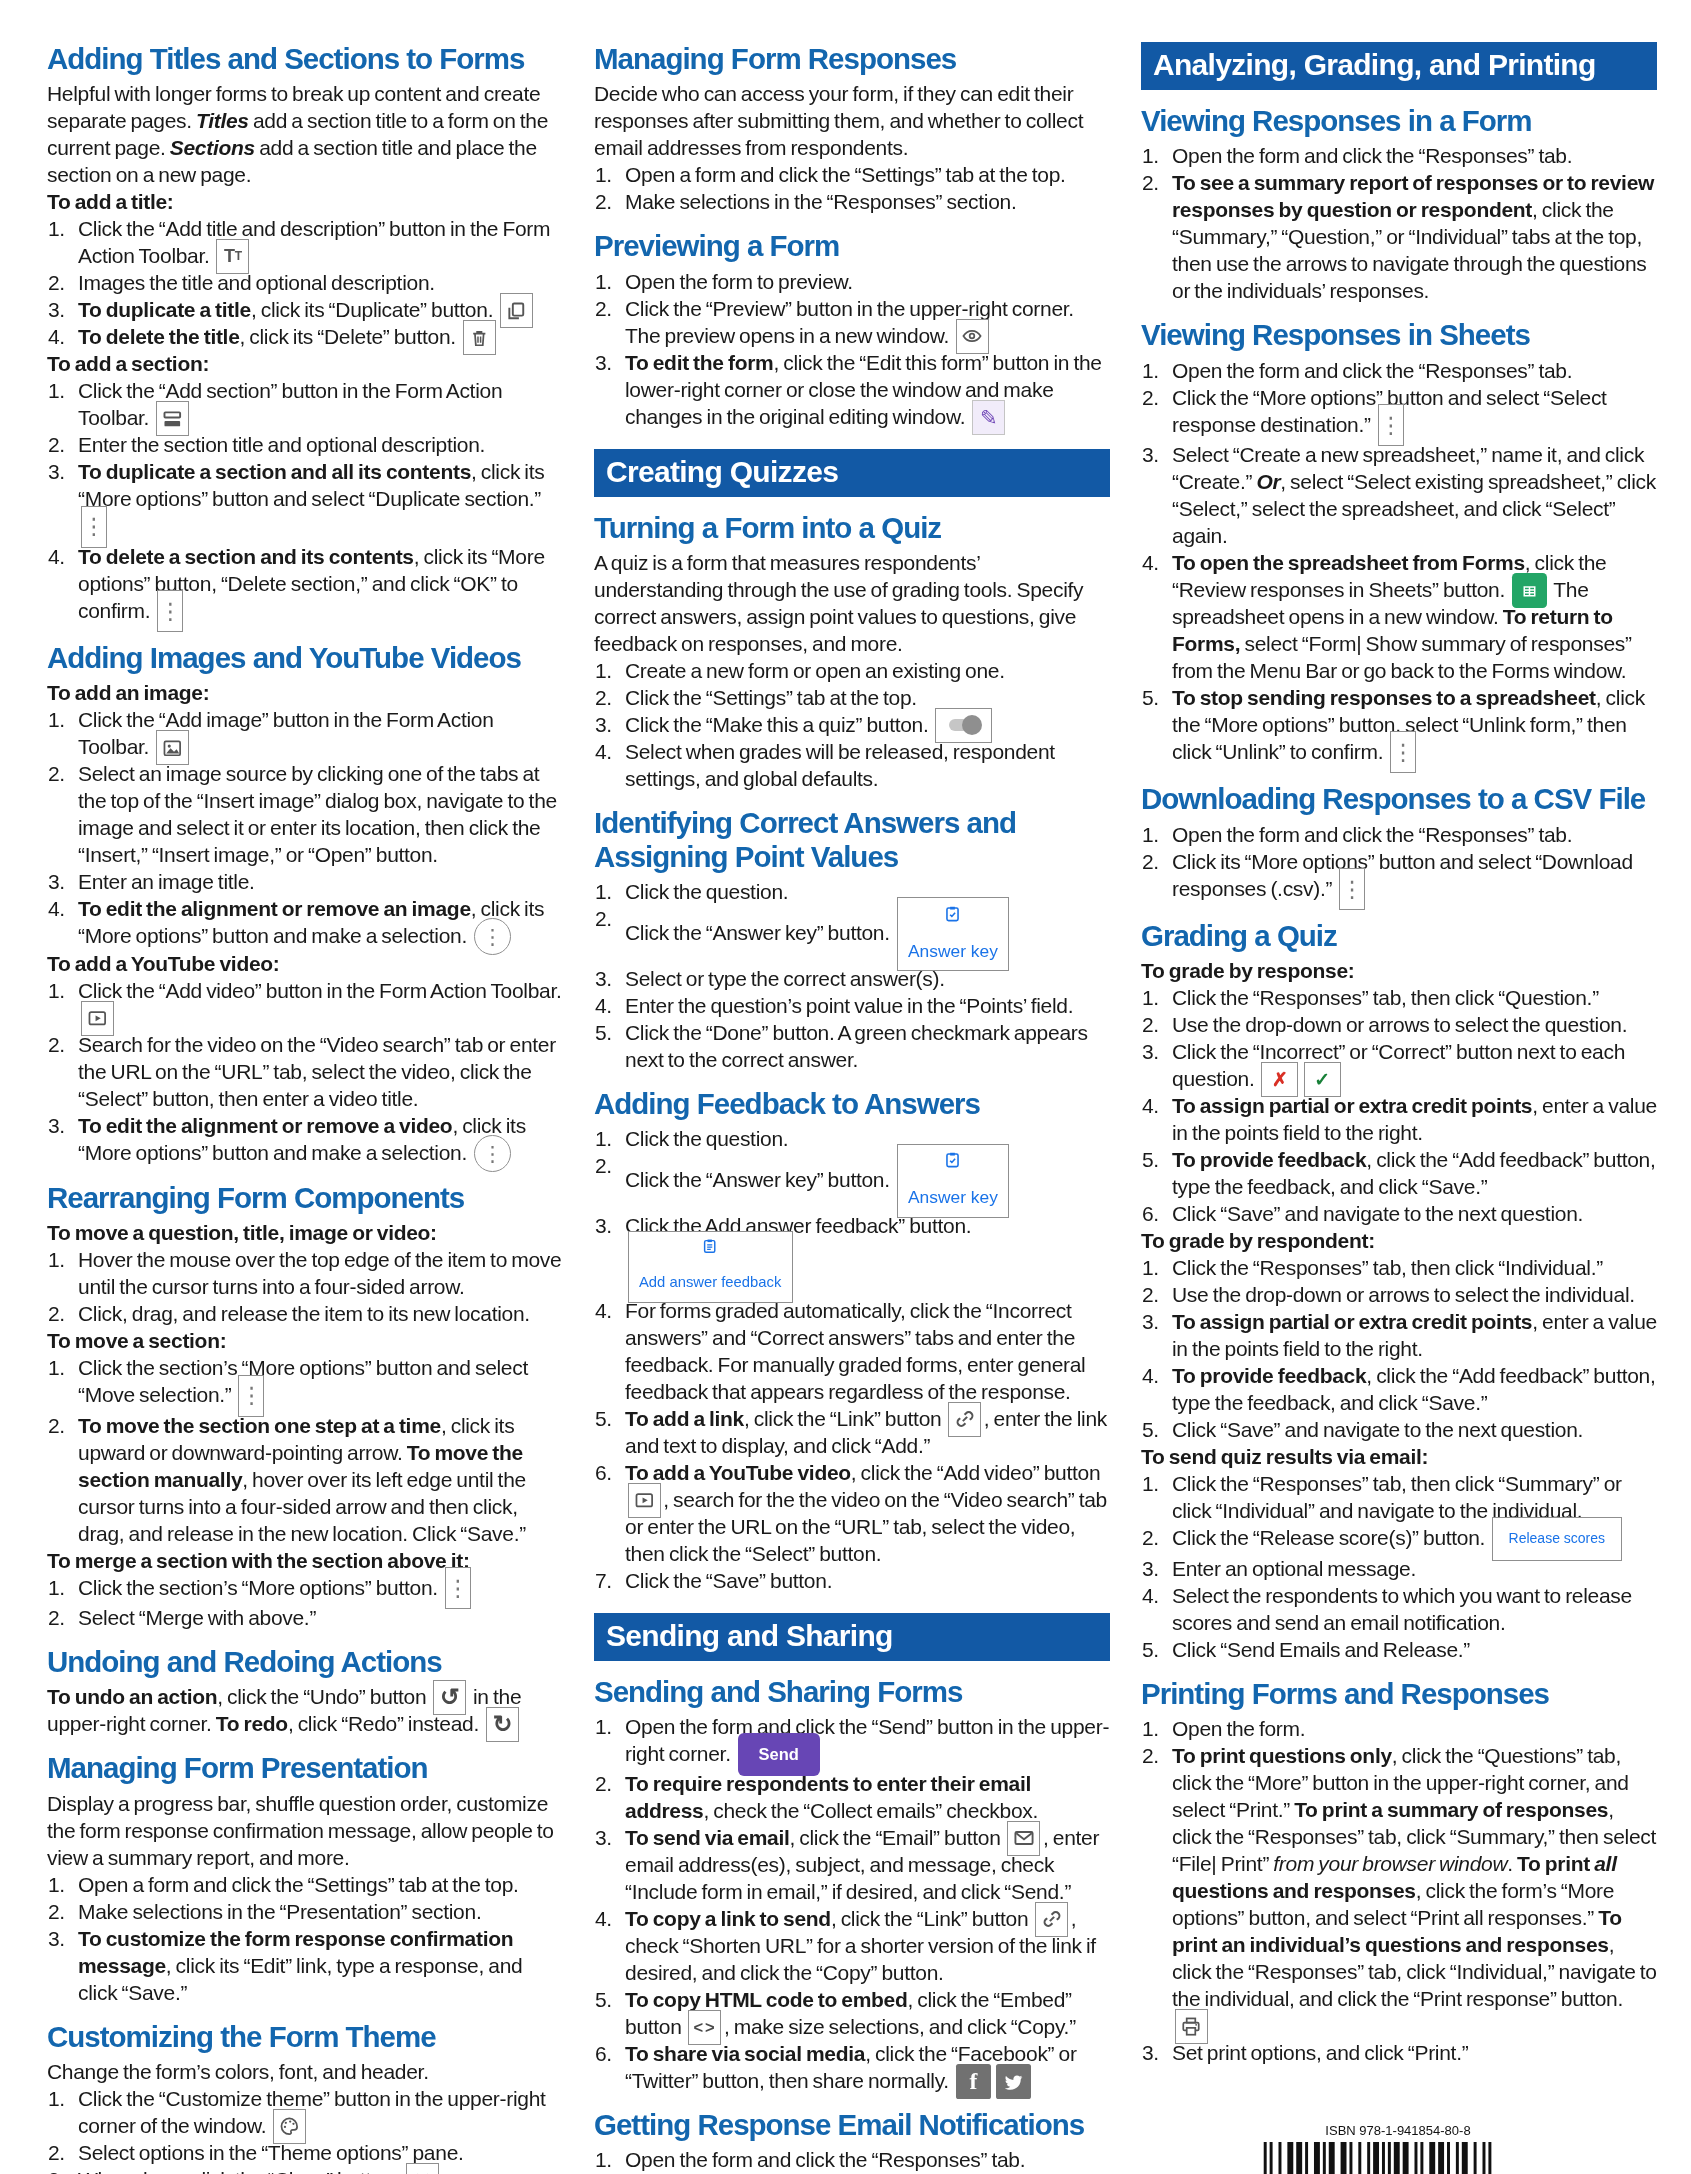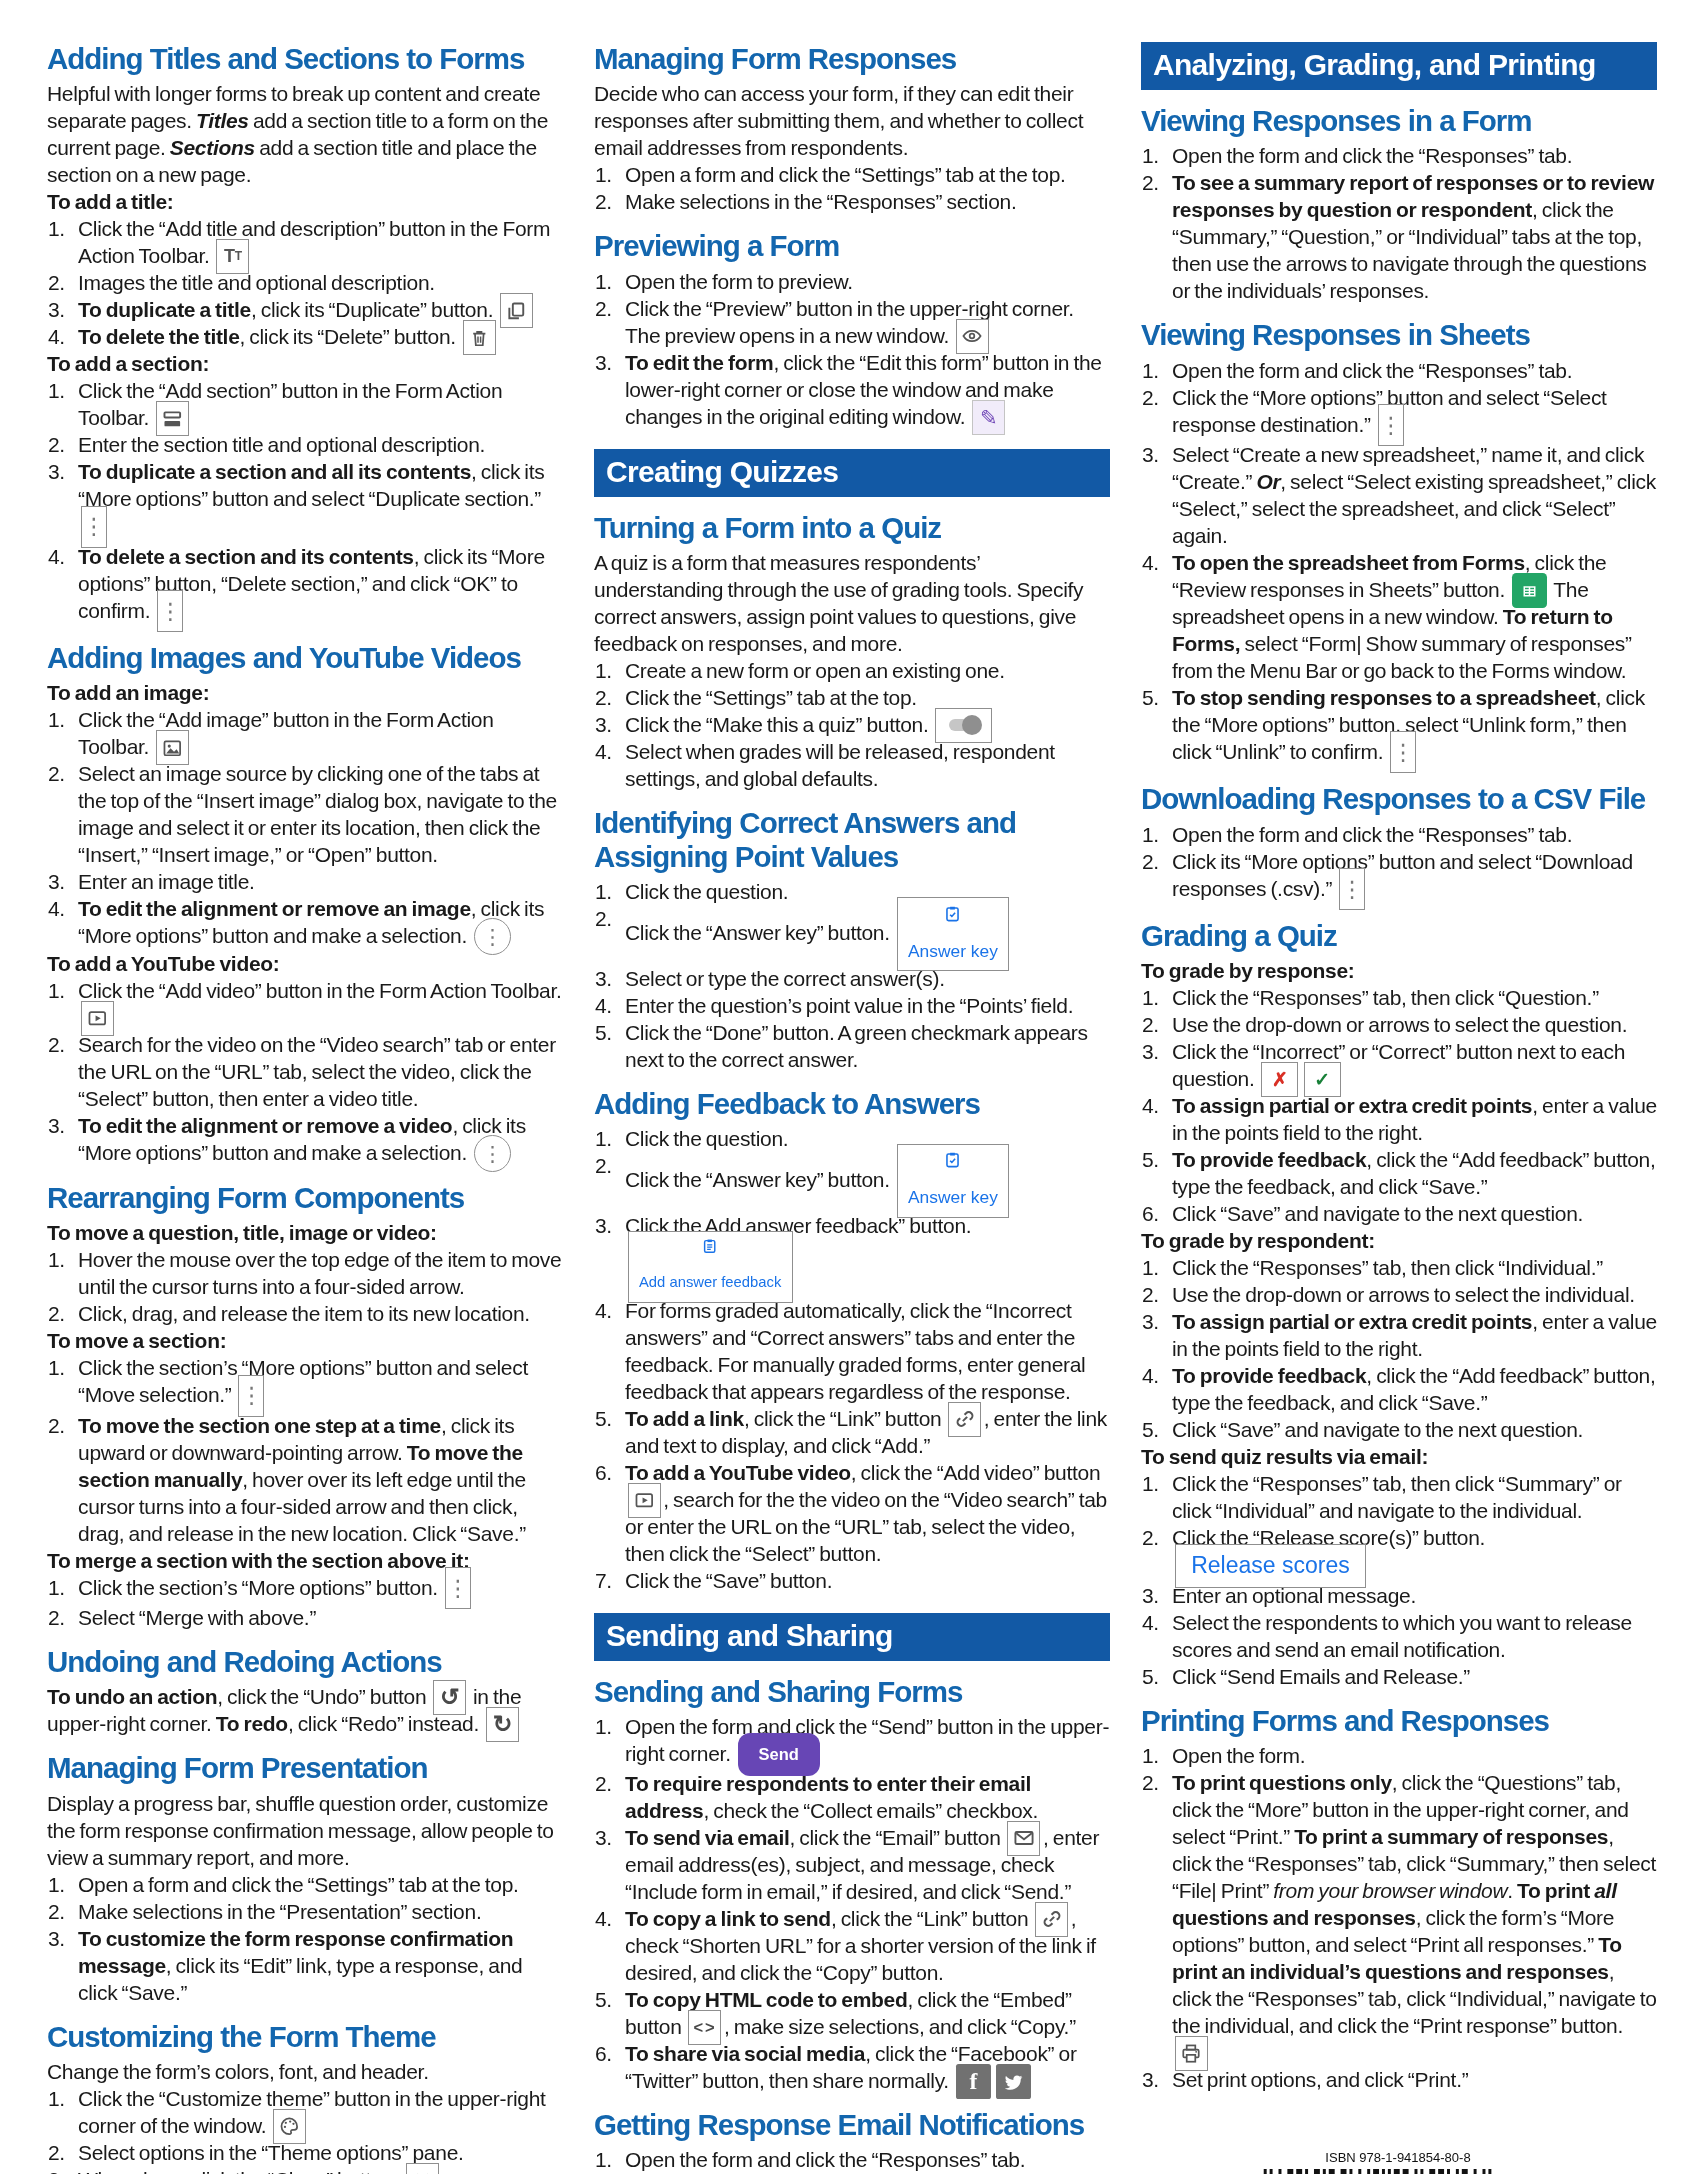--- a/index.html
+++ b/index.html
@@ -41,24 +41,24 @@
   .gx{color:#d93025;} .gc{color:#188038;}
   .ic-toggle{width:57px;min-width:57px;}
   .tgo{width:29.5px;height:12px;border-radius:6px;background:#c6c6c6;position:relative;display:inline-block;}
   .tgo i{position:absolute;right:-3.5px;top:-4.3px;width:20px;height:20px;border-radius:50%;background:#8f8f8f;}
 
   
   .bt{display:inline-flex;align-items:center;gap:15px;border:1.7px solid #8f8f8f;background:#fff;
       padding:5.2px 10.4px;vertical-align:middle;margin:-7.8px 2.6px -6px;flex-direction:column;}
   .bt .lab{color:#1a73e8;font-size:17.4px;letter-spacing:0;word-spacing:0;}
   .bt-feedback .lab{font-size:14.8px;}
-  .bt-send{background:#6746b5;border:none;border-radius:12px;padding:7.8px 21px;}
+  .bt-send{background:#6746b5;border:none;border-radius:6px;padding:7.8px 21px;}
   .bt-send .lab{color:#fff;font-size:16.5px;font-weight:bold;}
   .bt-release{padding:7.8px 15.6px;}
-  .bt-release .lab{font-size:23px;text-align:right;}
+  .bt-release .lab{font-size:14px;text-align:right;}
 
   
   .isbn{margin:57px 0 0 83px;width:348px;text-align:center;}
   .isbn .ilabel{font-size:13px;color:#111;letter-spacing:0;margin-bottom:3.5px;}
 </style>
 </head>
 <body>
 
 <div class="page">
   <div class="cols">

